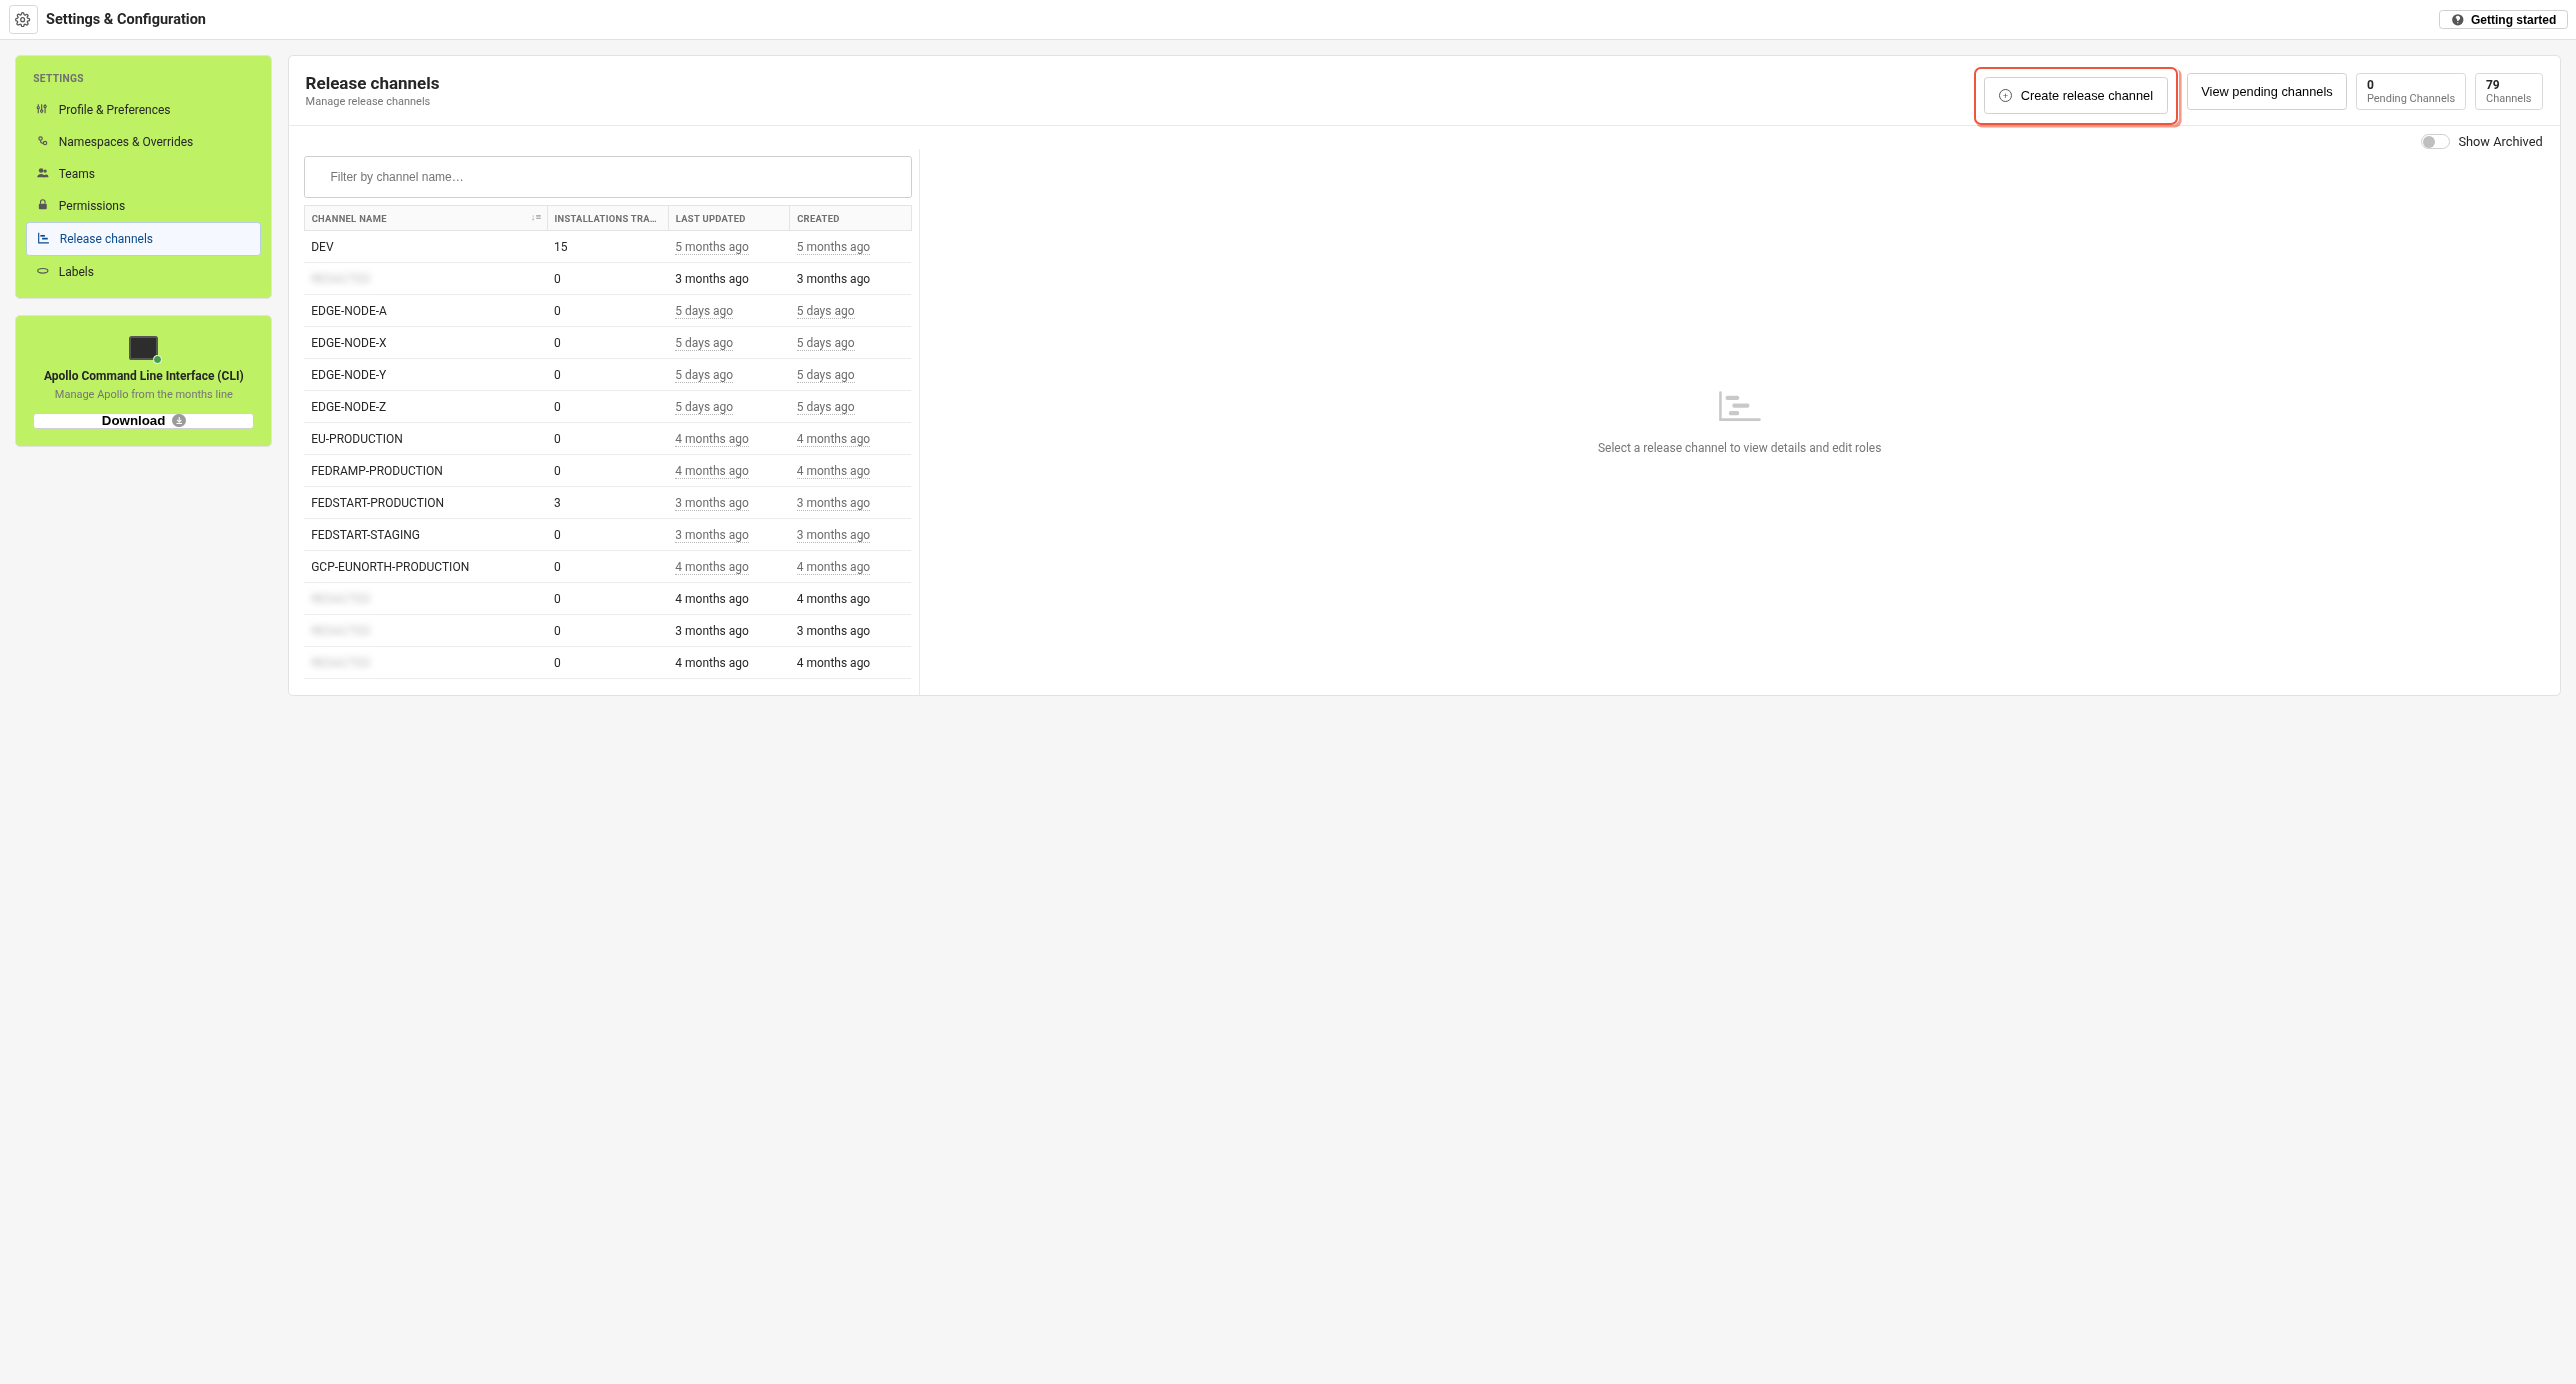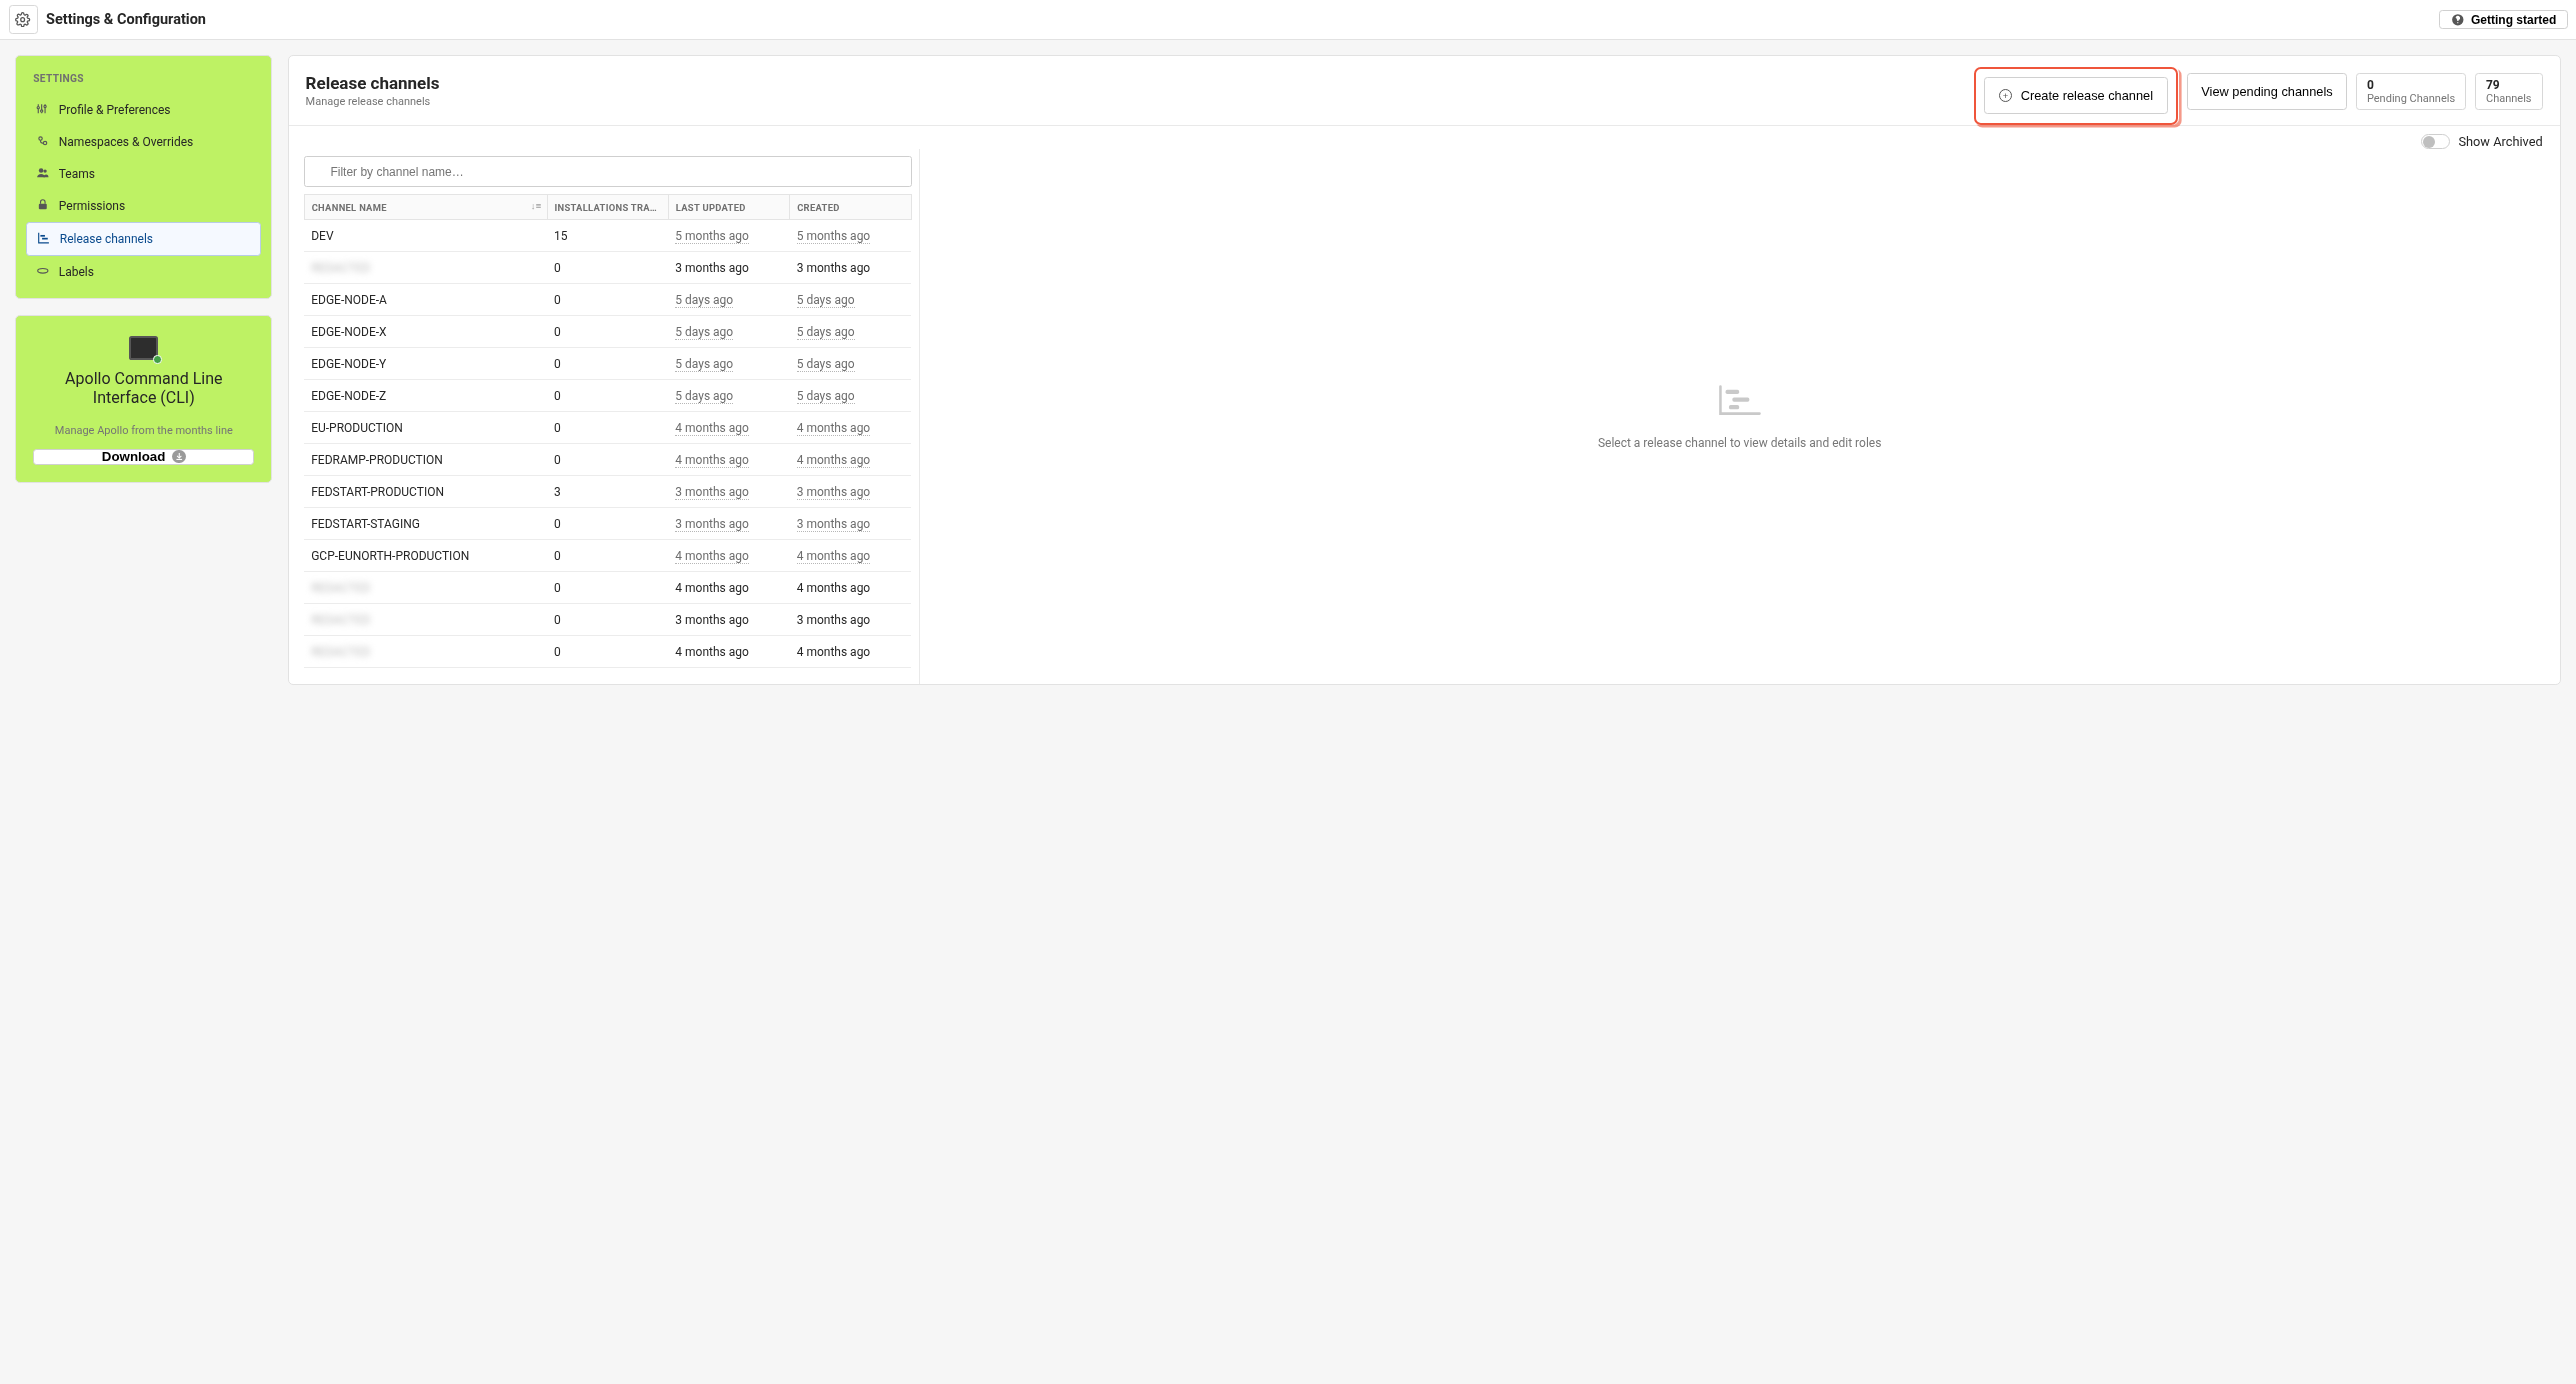--- a/index.html
+++ b/index.html
@@ -84,21 +84,21 @@
     .cli-icon-inner {
       width: 100%; height: 100%;
       border: 2.6px solid #565656; border-radius: 2.6px;
       background: #2d2d2d;
     }
     .cli-icon-dot{
       position:absolute; right:-3.4px; bottom:-3.4px;
       width:8.5px; height:8.5px; border-radius:50%;
       background:#43a047; border:1.7px solid #fff;
     }
-    .cli-title{font-weight:400; font-size:16px; margin-bottom:17px;}
+    .cli-title{font-weight:700; font-size:12px; margin-bottom:5px;}
     .cli-sub{color:#757575; font-size:11px; margin-bottom:12px;}
     .download-btn{
       width:100%; height:16px; border:0.9px solid #d0d0d0; border-radius:3.4px;
       background:#fff; cursor:pointer; font-weight:600;
       display:flex; align-items:center; justify-content:center; gap:6.8px;
     }
     .download-icon{
       width:13.6px; height:13.6px; border-radius:50%; background:#9a9a9a;
       display:flex; align-items:center; justify-content:center; color:#fff;
     }
@@ -156,21 +156,21 @@
     .switch-thumb{
       position:absolute; left:0.9px; top:0.9px; width:12px;height:12px;
       border-radius:50%; background:#bfbfbf;
     }
     .toggle-label{font-size:12.8px;}
 
     .content-row{display:flex; gap:0; flex:1;}
     .table-wrap{width:630px; padding:0 0 8.5px 8.5px;}
     .filter-input{
       margin:6.8px 6.8px 0 6.8px;
-      height:31px; width:calc(100% - 13.6px);
+      height:42px; width:calc(100% - 13.6px);
       border:0.9px solid #cfcfcf; border-radius:2.6px;
       padding:0 6.8px 0 25.5px;
       font-size:12px; color:#555;
       background:#fff;
       position:relative;
     }
     .filter-wrap{position:relative;}
     .filter-wrap svg.search-icon{
       position:absolute; left:13.6px; top:12.8px; pointer-events:none;
     }

